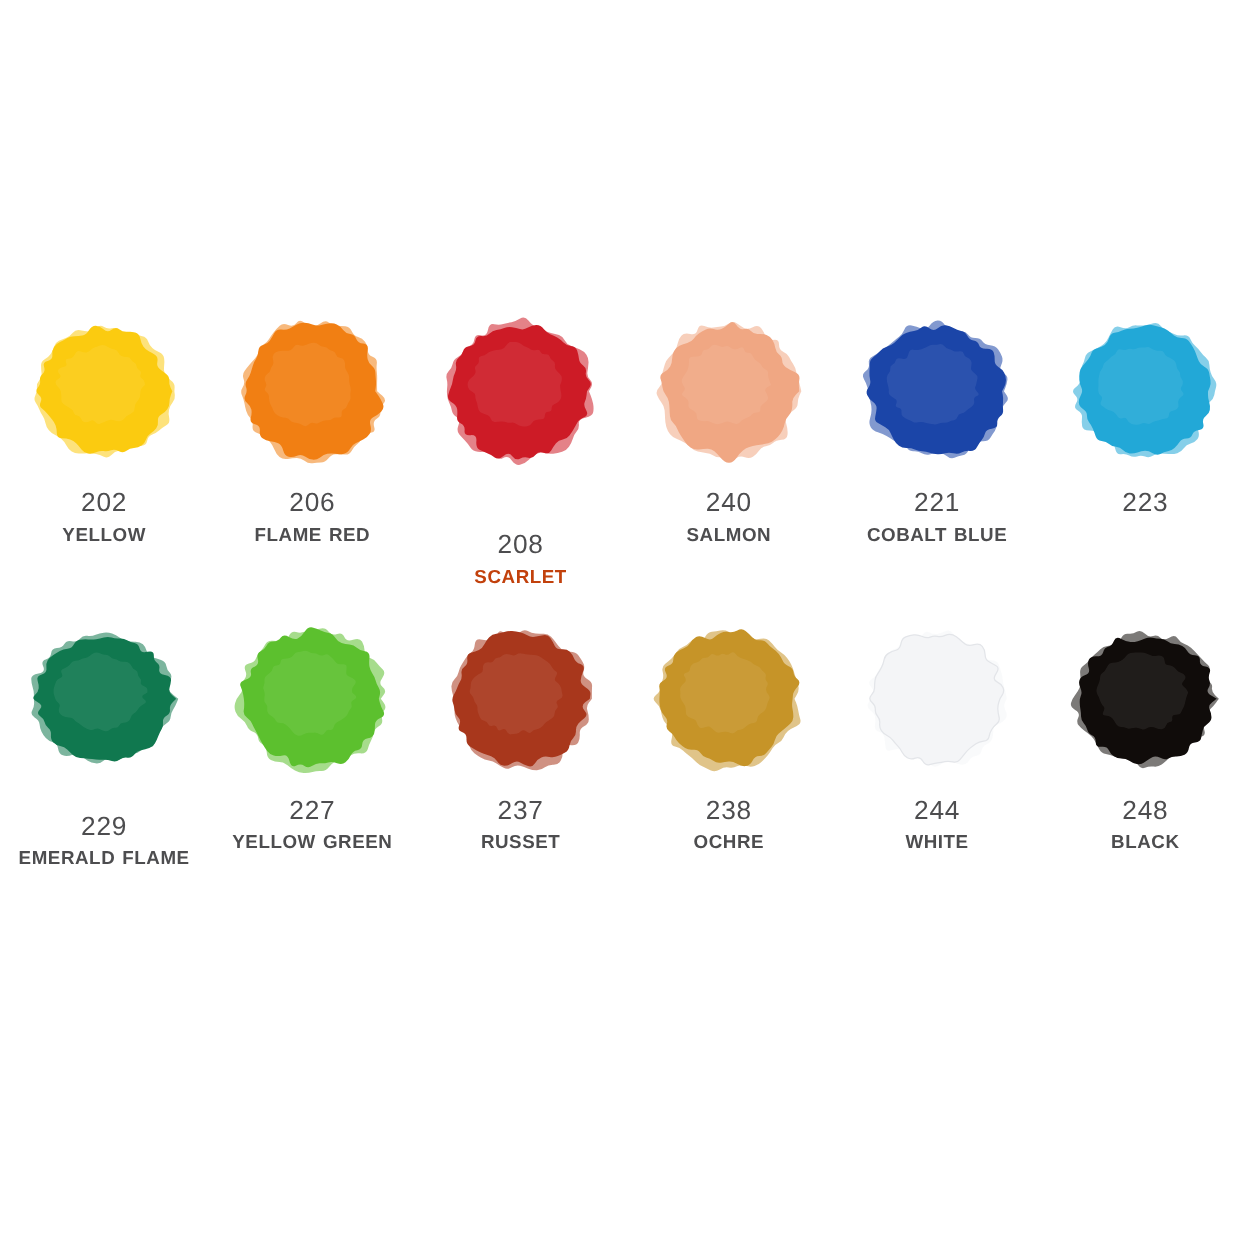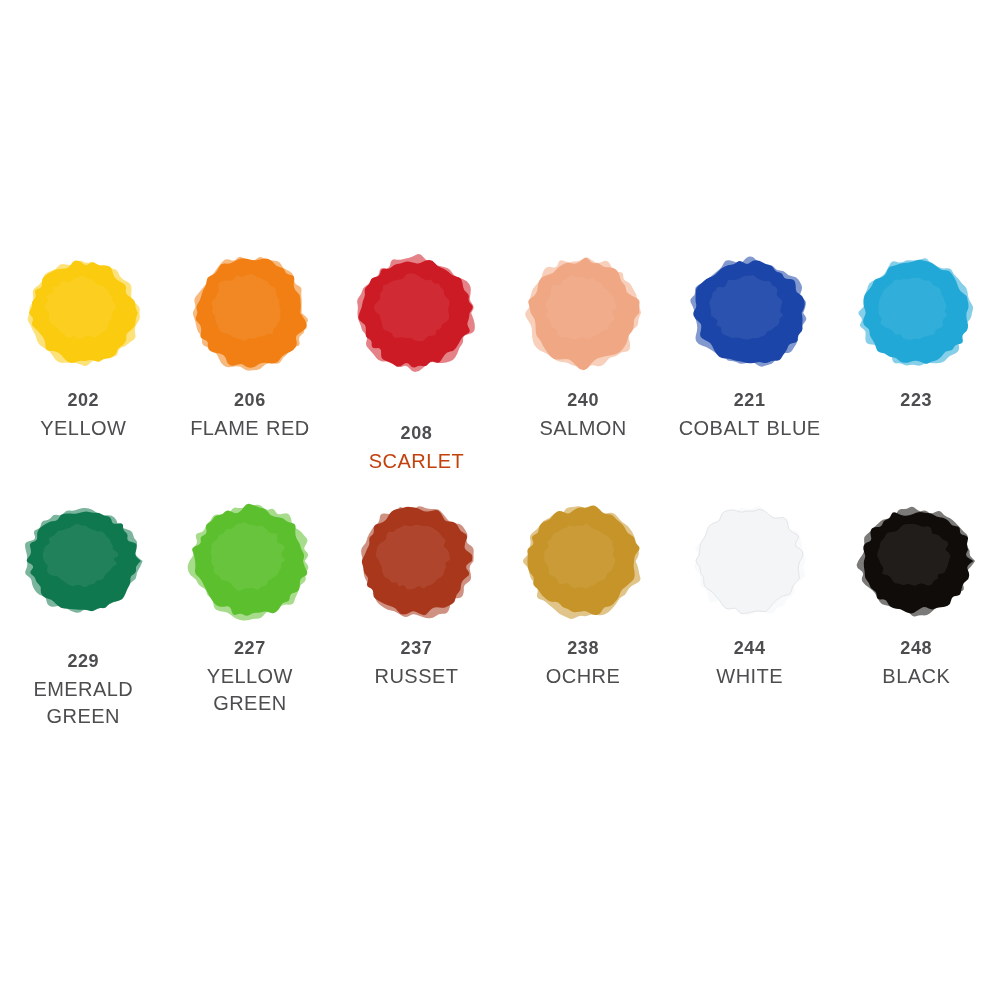--- a/index.html
+++ b/index.html
@@ -59,34 +59,34 @@
   }
 
   .blob-svg {
     display: block;
     width: 130px;
     height: 130px;
   }
 
   .swatch-code {
     margin-top: 11px;
-    font-size: 18px;
+    font-size: 21px;
     letter-spacing: 0.6px;
     color: #4d4d4f;
     line-height: 1.32;
-    font-weight: 700;
+    font-weight: 400;
   }
 
   .swatch-name {
     margin-top: 2px;
-    font-size: 20px;
+    font-size: 15px;
     letter-spacing: 0.45px;
     color: #4d4d4f;
     line-height: 1.33;
-    font-weight: 400;
+    font-weight: 700;
     max-width: 160px;
     word-spacing: 1px;
   }
 </style>
 </head>
 <body style="background: rgb(255, 255, 255);">
 
 <div id="chart-root">
   <div class="swatch-grid">
     <div class="swatch-row">
@@ -159,21 +159,21 @@
     <div class="swatch-row">
         <div class="swatch-cell">
           <div class="blob-wrap">
             <svg class="blob-svg" viewBox="0 0 130 130">
               <path d="M 124.60 65.00 Q 124.60 65.00 123.41 68.05 Q 122.23 71.10 120.44 73.85 Q 118.65 76.60 118.50 79.66 Q 118.34 82.71 115.30 84.68 Q 112.27 86.66 110.88 89.17 Q 109.49 91.69 107.91 94.17 Q 106.34 96.65 105.70 100.19 Q 105.06 103.73 101.03 103.97 Q 97.00 104.21 94.80 106.41 Q 92.60 108.61 89.09 108.57 Q 85.59 108.54 83.14 110.69 Q 80.70 112.84 77.59 113.44 Q 74.48 114.04 71.23 112.92 Q 67.99 111.80 64.83 114.54 Q 61.66 117.29 58.39 116.68 Q 55.13 116.08 52.19 114.54 Q 49.25 112.99 46.98 110.46 Q 44.71 107.92 40.12 109.74 Q 35.53 111.56 32.30 110.29 Q 29.07 109.03 28.48 104.96 Q 27.88 100.89 24.36 99.85 Q 20.83 98.81 18.65 96.47 Q 16.46 94.12 15.15 91.28 Q 13.85 88.44 13.60 85.29 Q 13.35 82.15 9.67 79.95 Q 5.99 77.76 7.75 74.34 Q 9.51 70.92 9.26 67.96 Q 9.02 65.00 9.12 62.03 Q 9.22 59.05 8.13 55.76 Q 7.04 52.47 6.98 49.09 Q 6.93 45.72 12.77 44.73 Q 18.61 43.75 16.60 39.25 Q 14.58 34.75 18.55 33.61 Q 22.52 32.48 22.92 28.58 Q 23.31 24.69 27.51 24.45 Q 31.70 24.20 33.49 21.12 Q 35.28 18.04 39.46 18.93 Q 43.64 19.82 45.96 16.94 Q 48.28 14.05 51.82 14.60 Q 55.37 15.15 58.51 13.82 Q 61.65 12.49 65.03 12.10 Q 68.40 11.71 71.66 12.71 Q 74.91 13.71 77.64 15.94 Q 80.37 18.17 83.46 18.81 Q 86.54 19.44 90.24 19.36 Q 93.93 19.29 96.33 21.48 Q 98.73 23.67 99.50 27.28 Q 100.28 30.89 103.78 31.76 Q 107.28 32.63 110.88 33.97 Q 114.49 35.31 115.00 38.58 Q 115.52 41.85 117.88 44.26 Q 120.23 46.66 118.12 50.32 Q 116.02 53.97 116.68 56.69 Q 117.35 59.42 120.97 62.21 Z" fill="#10784F" opacity="0.55"></path>
               <path d="M 122.90 65.00 Q 122.90 65.00 120.19 67.80 Q 117.48 70.60 117.97 73.58 Q 118.47 76.56 115.21 78.57 Q 111.95 80.59 112.38 83.75 Q 112.81 86.90 111.28 89.38 Q 109.76 91.86 108.67 94.72 Q 107.57 97.59 106.09 100.44 Q 104.60 103.29 101.40 104.49 Q 98.20 105.68 94.83 106.24 Q 91.46 106.81 89.47 109.67 Q 87.48 112.54 83.90 112.12 Q 80.33 111.70 77.58 113.77 Q 74.83 115.85 71.47 114.79 Q 68.11 113.74 65.00 113.82 Q 61.88 113.89 58.79 113.52 Q 55.69 113.16 52.51 112.95 Q 49.33 112.74 46.04 112.41 Q 42.74 112.08 40.32 109.96 Q 37.89 107.83 35.75 105.65 Q 33.61 103.46 30.10 102.80 Q 26.58 102.15 24.51 99.87 Q 22.43 97.58 22.75 93.88 Q 23.06 90.17 20.61 88.31 Q 18.17 86.46 17.64 83.68 Q 17.10 80.90 13.94 78.81 Q 10.77 76.73 13.93 73.42 Q 17.08 70.11 11.90 67.55 Q 6.71 65.00 9.75 62.22 Q 12.80 59.43 12.95 56.61 Q 13.10 53.78 12.06 50.43 Q 11.01 47.07 15.38 45.67 Q 19.76 44.27 19.13 40.68 Q 18.50 37.10 20.07 34.45 Q 21.65 31.81 24.41 30.12 Q 27.18 28.43 29.88 26.84 Q 32.57 25.26 36.03 24.98 Q 39.49 24.69 41.16 21.40 Q 42.82 18.10 46.09 17.72 Q 49.36 17.34 52.61 17.55 Q 55.87 17.75 58.90 17.42 Q 61.94 17.10 65.07 16.05 Q 68.19 15.00 71.23 16.01 Q 74.27 17.03 77.60 16.75 Q 80.93 16.47 83.65 18.13 Q 86.38 19.78 89.62 20.37 Q 92.87 20.96 93.71 24.88 Q 94.54 28.80 99.88 27.46 Q 105.21 26.12 105.05 30.29 Q 104.90 34.46 107.55 36.17 Q 110.21 37.87 109.39 41.46 Q 108.57 45.04 113.86 46.03 Q 119.15 47.02 118.84 50.22 Q 118.52 53.43 117.61 56.46 Q 116.70 59.49 119.80 62.24 Z" fill="#10784F"></path>
               <path d="M 99.90 60.00 Q 99.90 60.00 97.15 61.62 Q 94.41 63.23 97.26 65.47 Q 100.10 67.71 97.49 68.96 Q 94.88 70.21 93.78 71.68 Q 92.67 73.15 91.52 74.53 Q 90.36 75.92 88.79 76.99 Q 87.22 78.06 86.65 79.92 Q 86.08 81.79 84.68 83.08 Q 83.27 84.38 80.80 84.26 Q 78.33 84.14 77.36 86.30 Q 76.38 88.45 74.09 88.18 Q 71.79 87.90 70.12 89.59 Q 68.46 91.27 66.27 90.92 Q 64.09 90.57 62.08 89.36 Q 60.08 88.15 57.90 89.26 Q 55.73 90.37 53.74 89.79 Q 51.75 89.21 50.01 88.19 Q 48.26 87.18 46.80 85.90 Q 45.34 84.63 43.68 83.76 Q 42.02 82.90 41.00 81.41 Q 39.98 79.92 37.06 79.94 Q 34.14 79.95 32.24 78.86 Q 30.34 77.77 29.37 76.09 Q 28.39 74.41 29.41 72.11 Q 30.43 69.81 28.73 68.44 Q 27.04 67.07 26.38 65.35 Q 25.72 63.62 25.20 61.81 Q 24.69 60.00 24.85 58.15 Q 25.01 56.31 25.66 54.55 Q 26.31 52.78 26.97 51.05 Q 27.62 49.32 30.17 48.39 Q 32.72 47.45 31.40 44.77 Q 30.08 42.08 32.34 41.23 Q 34.61 40.39 36.17 39.22 Q 37.73 38.05 38.83 36.37 Q 39.92 34.69 42.32 34.57 Q 44.71 34.45 46.44 33.53 Q 48.16 32.61 50.17 32.30 Q 52.18 31.99 53.89 30.50 Q 55.60 29.00 57.69 28.23 Q 59.78 27.47 61.92 28.69 Q 64.05 29.91 66.17 29.76 Q 68.28 29.60 69.90 31.24 Q 71.52 32.87 73.45 33.20 Q 75.38 33.52 76.95 34.55 Q 78.52 35.59 81.07 35.40 Q 83.62 35.21 85.22 36.38 Q 86.82 37.54 87.56 39.35 Q 88.30 41.16 90.27 42.09 Q 92.24 43.02 92.25 45.03 Q 92.25 47.03 93.81 48.33 Q 95.36 49.64 94.71 51.58 Q 94.06 53.51 97.04 54.86 Q 100.01 56.21 99.96 58.10 Z" fill="#ffffff" opacity="0.07"></path>
             </svg>
           </div>
           <div class="swatch-code" style="color: rgb(77, 77, 79); margin-top: 24px;">229</div>
-          <div class="swatch-name" style="color: rgb(77, 77, 79);">EMERALD GREEN</div>
+          <div class="swatch-name" style="color: rgb(77, 77, 79);">EMERALD FLAME</div>
         </div>
         <div class="swatch-cell">
           <div class="blob-wrap">
             <svg class="blob-svg" viewBox="0 0 130 130">
               <path d="M 119.63 65.00 Q 119.63 65.00 122.11 68.36 Q 124.59 71.73 122.13 74.62 Q 119.66 77.52 120.62 81.21 Q 121.58 84.89 118.04 86.96 Q 114.51 89.02 113.92 92.37 Q 113.34 95.72 111.79 98.69 Q 110.23 101.67 109.17 105.40 Q 108.10 109.14 103.21 108.68 Q 98.31 108.23 95.73 110.17 Q 93.16 112.11 89.96 112.93 Q 86.76 113.74 83.81 114.96 Q 80.86 116.18 78.23 119.64 Q 75.60 123.10 72.04 122.85 Q 68.47 122.61 64.94 123.66 Q 61.40 124.71 57.81 124.41 Q 54.21 124.12 50.98 122.40 Q 47.74 120.68 45.03 118.24 Q 42.32 115.79 38.57 115.64 Q 34.83 115.49 31.69 113.90 Q 28.55 112.30 28.36 107.51 Q 28.17 102.72 25.05 101.31 Q 21.94 99.91 21.51 96.41 Q 21.09 92.90 17.36 91.42 Q 13.62 89.93 12.63 86.84 Q 11.64 83.76 8.13 81.29 Q 4.61 78.83 3.39 75.46 Q 2.16 72.10 3.07 68.55 Q 3.98 65.00 6.69 61.86 Q 9.40 58.72 8.77 55.35 Q 8.14 51.98 10.55 49.34 Q 12.96 46.70 11.24 42.39 Q 9.51 38.08 14.16 36.86 Q 18.80 35.64 19.89 32.48 Q 20.98 29.32 23.33 27.02 Q 25.67 24.73 27.30 21.46 Q 28.93 18.19 33.24 18.62 Q 37.54 19.05 40.91 18.81 Q 44.27 18.57 46.21 14.60 Q 48.15 10.63 51.80 11.64 Q 55.44 12.65 58.57 11.47 Q 61.70 10.29 65.02 9.88 Q 68.35 9.46 71.86 8.79 Q 75.38 8.12 77.97 11.45 Q 80.57 14.77 84.70 13.19 Q 88.84 11.61 90.49 15.60 Q 92.13 19.60 97.43 17.82 Q 102.73 16.03 104.61 19.28 Q 106.48 22.52 106.73 26.75 Q 106.98 30.97 110.69 32.29 Q 114.40 33.61 116.51 36.30 Q 118.61 38.99 121.24 41.64 Q 123.87 44.30 120.73 48.63 Q 117.59 52.96 121.07 55.62 Q 124.56 58.27 122.09 61.64 Z" fill="#5CC02E" opacity="0.55"></path>
               <path d="M 118.08 65.00 Q 118.08 65.00 118.86 68.09 Q 119.64 71.17 121.64 74.80 Q 123.65 78.43 119.25 80.48 Q 114.86 82.53 114.96 85.91 Q 115.06 89.29 114.36 92.60 Q 113.65 95.91 109.33 96.67 Q 105.00 97.43 104.77 101.46 Q 104.54 105.49 100.84 106.10 Q 97.14 106.70 95.60 110.17 Q 94.07 113.65 91.39 115.87 Q 88.71 118.10 84.60 116.56 Q 80.50 115.02 77.48 115.95 Q 74.47 116.88 71.28 116.65 Q 68.10 116.42 64.87 118.64 Q 61.63 120.86 58.60 118.79 Q 55.56 116.71 51.71 118.52 Q 47.85 120.33 46.55 114.80 Q 45.24 109.26 41.27 110.31 Q 37.29 111.36 34.00 110.43 Q 30.71 109.50 28.75 106.81 Q 26.80 104.12 25.18 101.36 Q 23.56 98.60 22.21 95.82 Q 20.86 93.04 19.44 90.42 Q 18.02 87.80 16.77 85.10 Q 15.52 82.40 12.50 80.06 Q 9.49 77.71 9.99 74.43 Q 10.49 71.16 10.34 68.08 Q 10.18 65.00 9.56 61.84 Q 8.94 58.67 7.47 55.08 Q 6.00 51.49 11.35 49.75 Q 16.69 48.01 15.74 44.33 Q 14.80 40.64 18.61 39.30 Q 22.43 37.95 21.25 33.26 Q 20.07 28.58 23.31 27.10 Q 26.54 25.62 28.21 22.52 Q 29.88 19.43 33.73 19.26 Q 37.57 19.10 39.69 16.09 Q 41.82 13.07 46.13 15.55 Q 50.44 18.02 53.20 16.73 Q 55.95 15.44 58.73 11.31 Q 61.51 7.18 64.95 8.01 Q 68.39 8.84 71.55 10.32 Q 74.71 11.80 77.92 12.36 Q 81.14 12.93 83.22 16.22 Q 85.31 19.52 88.27 20.32 Q 91.23 21.12 94.69 21.55 Q 98.16 21.97 100.46 24.15 Q 102.77 26.33 106.92 26.99 Q 111.07 27.65 110.55 32.02 Q 110.02 36.39 110.62 39.48 Q 111.22 42.57 112.99 45.04 Q 114.77 47.50 115.49 50.39 Q 116.21 53.27 117.91 56.05 Q 119.60 58.83 118.84 61.92 Z" fill="#5CC02E"></path>
               <path d="M 96.76 60.00 Q 96.76 60.00 99.01 62.07 Q 101.26 64.15 98.36 65.66 Q 95.45 67.16 96.17 69.32 Q 96.89 71.48 95.51 73.03 Q 94.13 74.58 93.48 76.46 Q 92.84 78.33 91.22 79.63 Q 89.61 80.93 87.83 81.99 Q 86.06 83.05 84.31 84.00 Q 82.56 84.96 81.96 87.63 Q 81.36 90.31 78.73 89.93 Q 76.10 89.55 74.80 92.13 Q 73.50 94.72 70.86 93.32 Q 68.23 91.91 66.15 92.10 Q 64.08 92.29 62.00 92.28 Q 59.92 92.26 57.53 93.69 Q 55.15 95.13 52.96 94.49 Q 50.78 93.86 49.29 91.82 Q 47.79 89.77 46.38 88.22 Q 44.97 86.66 43.38 85.59 Q 41.80 84.53 39.13 84.49 Q 36.47 84.45 35.67 82.52 Q 34.87 80.58 32.99 79.47 Q 31.11 78.36 29.66 76.85 Q 28.21 75.34 28.80 73.03 Q 29.38 70.73 27.80 69.20 Q 26.23 67.66 26.41 65.70 Q 26.59 63.74 26.75 61.87 Q 26.91 60.00 26.02 58.05 Q 25.12 56.10 26.03 54.30 Q 26.95 52.49 26.58 50.36 Q 26.21 48.23 27.85 46.74 Q 29.49 45.25 31.14 43.94 Q 32.79 42.64 33.20 40.56 Q 33.61 38.47 36.40 38.31 Q 39.18 38.14 39.50 35.61 Q 39.82 33.07 42.29 33.05 Q 44.77 33.03 46.67 32.44 Q 48.57 31.85 49.96 29.84 Q 51.35 27.84 53.49 27.61 Q 55.63 27.38 57.73 26.74 Q 59.82 26.10 61.92 27.39 Q 64.02 28.67 66.06 28.69 Q 68.10 28.72 69.87 29.81 Q 71.64 30.91 74.24 29.91 Q 76.84 28.91 78.46 30.31 Q 80.08 31.70 81.46 33.20 Q 82.84 34.70 84.03 36.22 Q 85.22 37.75 88.80 37.36 Q 92.38 36.96 92.29 39.51 Q 92.20 42.05 91.99 44.26 Q 91.79 46.48 94.68 47.39 Q 97.58 48.30 99.00 50.03 Q 100.43 51.77 98.48 54.06 Q 96.53 56.35 96.65 58.18 Z" fill="#ffffff" opacity="0.07"></path>
             </svg>
           </div>
           <div class="swatch-code" style="color: rgb(77, 77, 79);">227</div>

